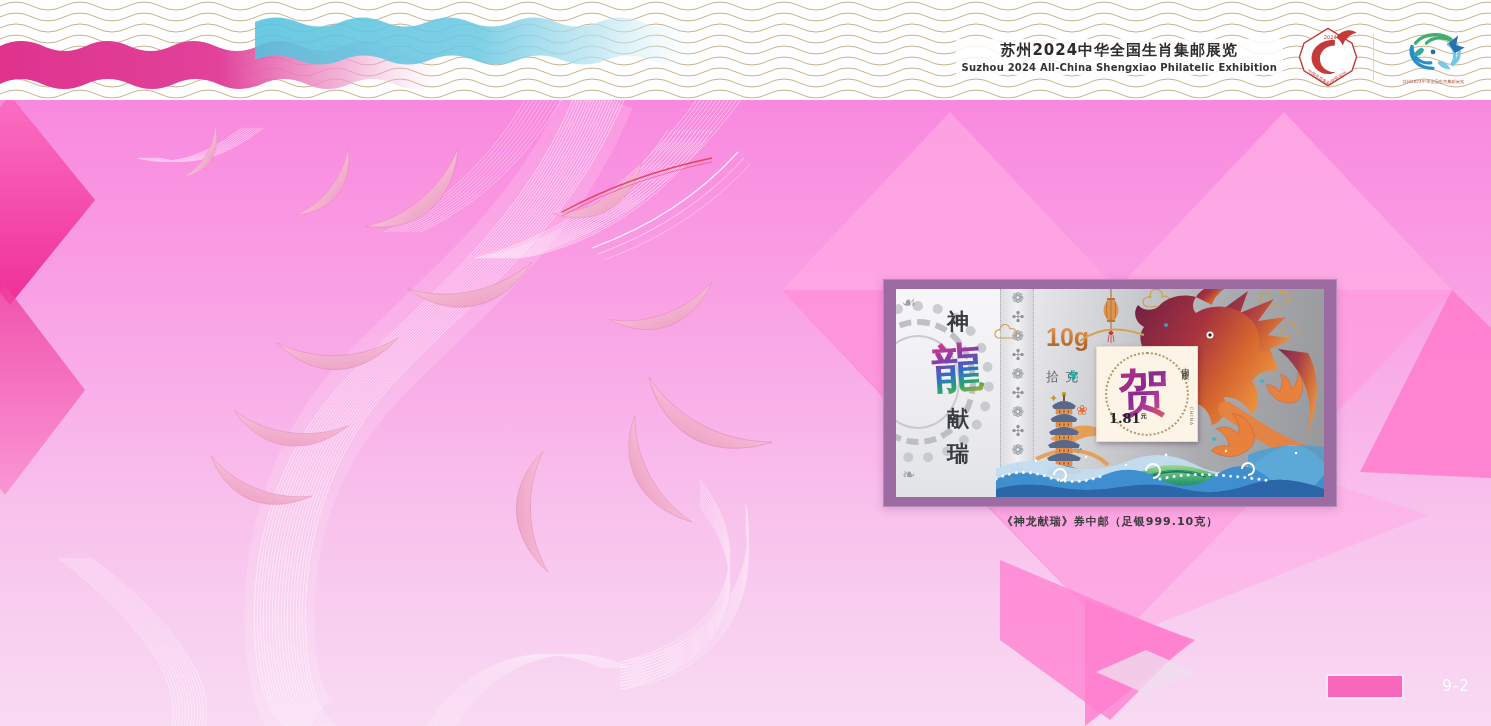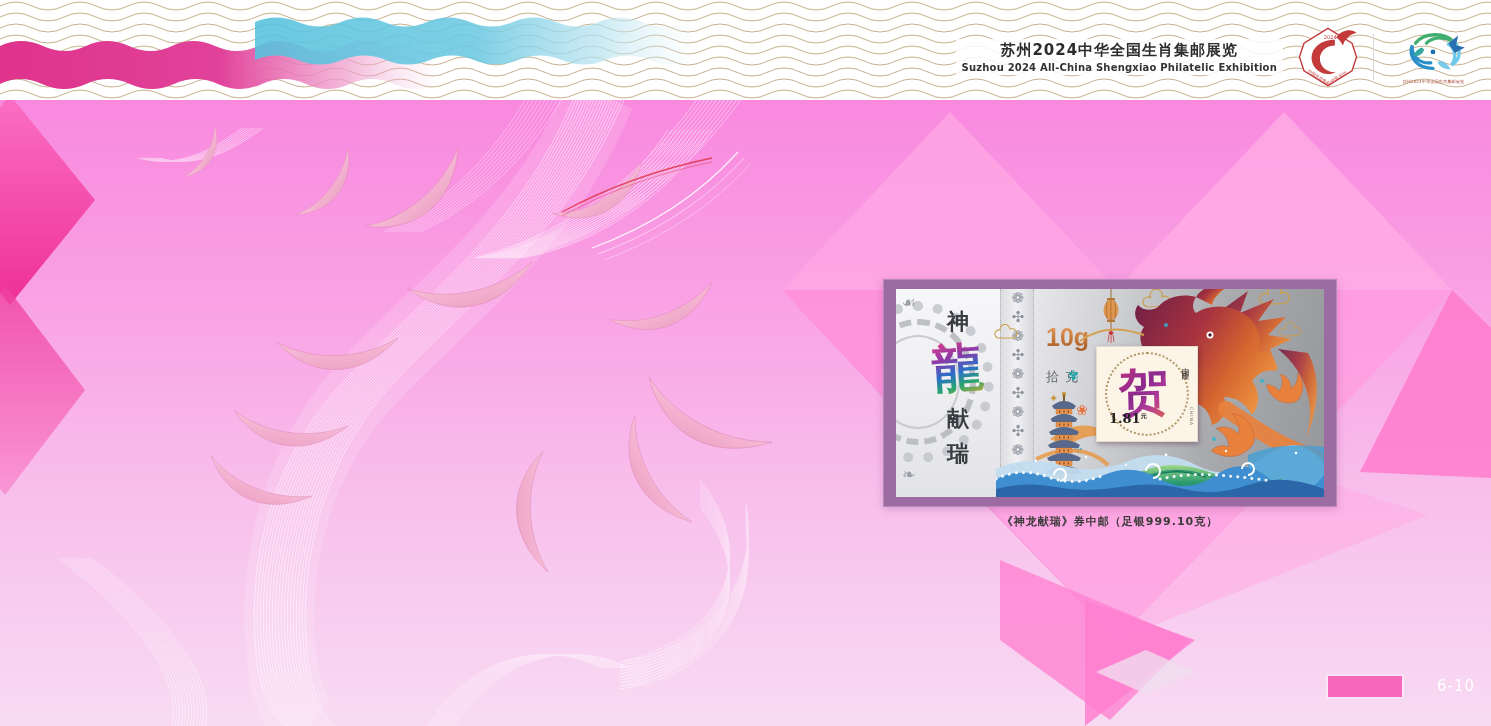--- a/index.html
+++ b/index.html
@@ -460,15 +460,15 @@
           <div class="denom"><span>1.81</span><sup>元</sup></div>
           <div class="postal">中国邮政</div>
           <div class="country">CHINA</div>
         </div>
       </div>
     </div>
 
     <div class="caption">《神龙献瑞》券中邮（足银999.10克）</div>
 
     <div class="page-tab"></div>
-    <div class="page-num">6-10</div>
+    <div class="page-num">9-2</div>
   </div>
 </div>
 
 </body></html>

